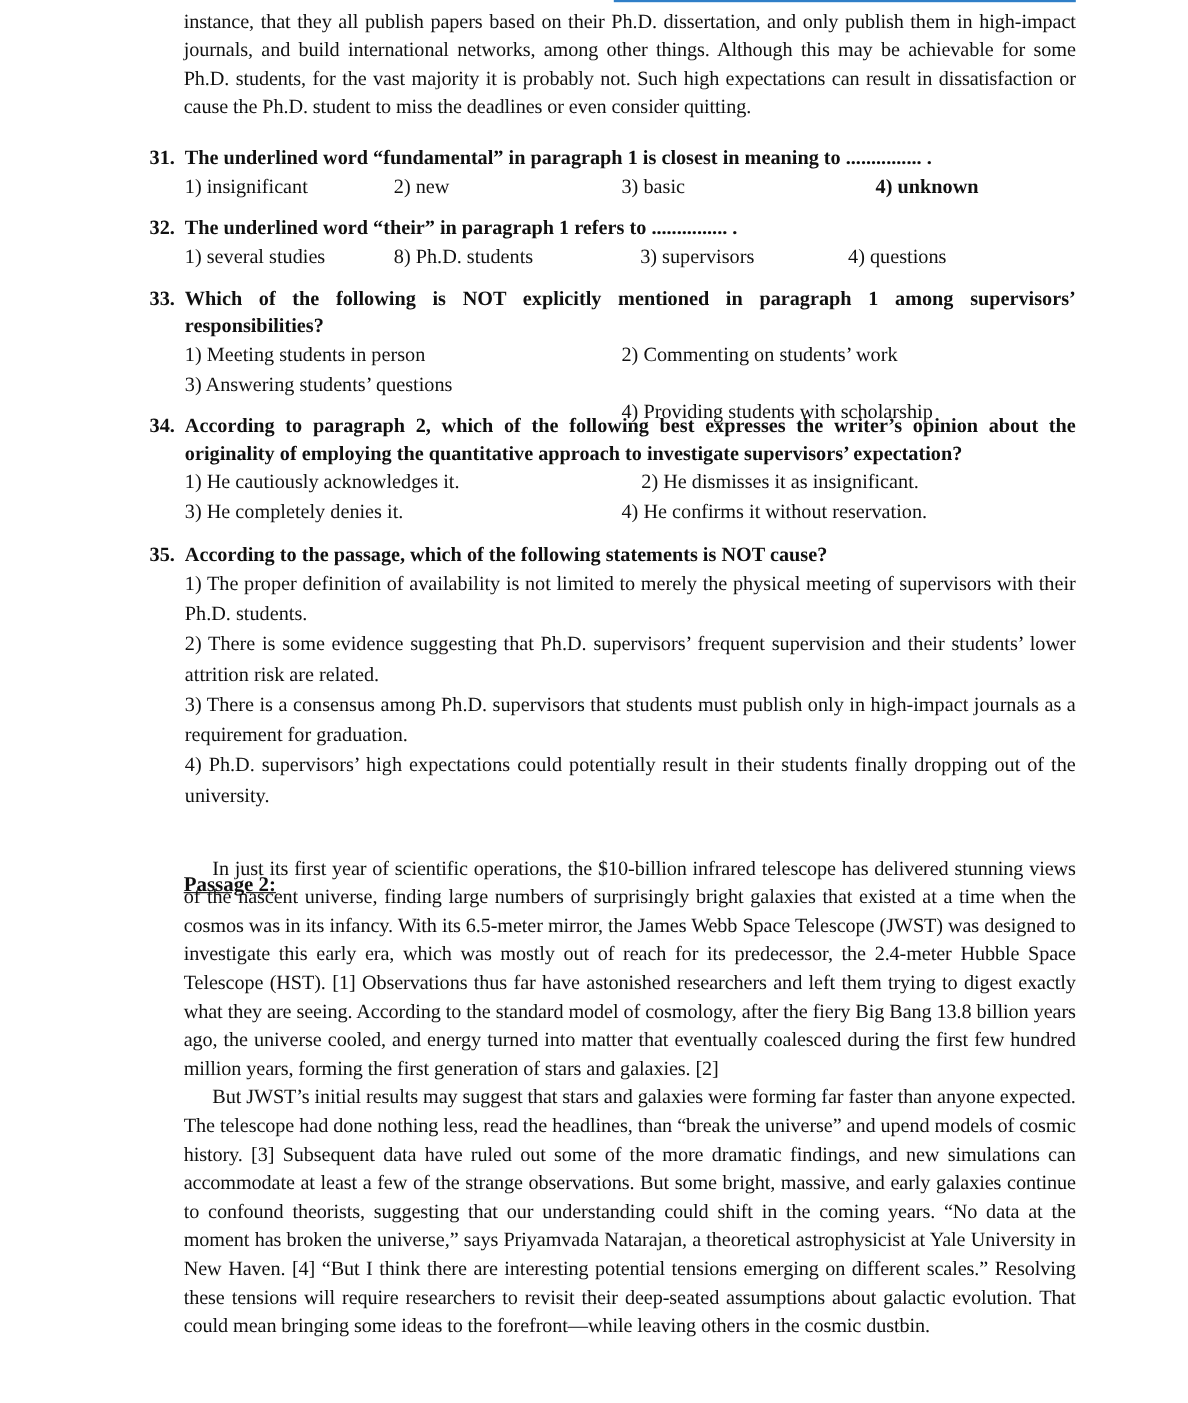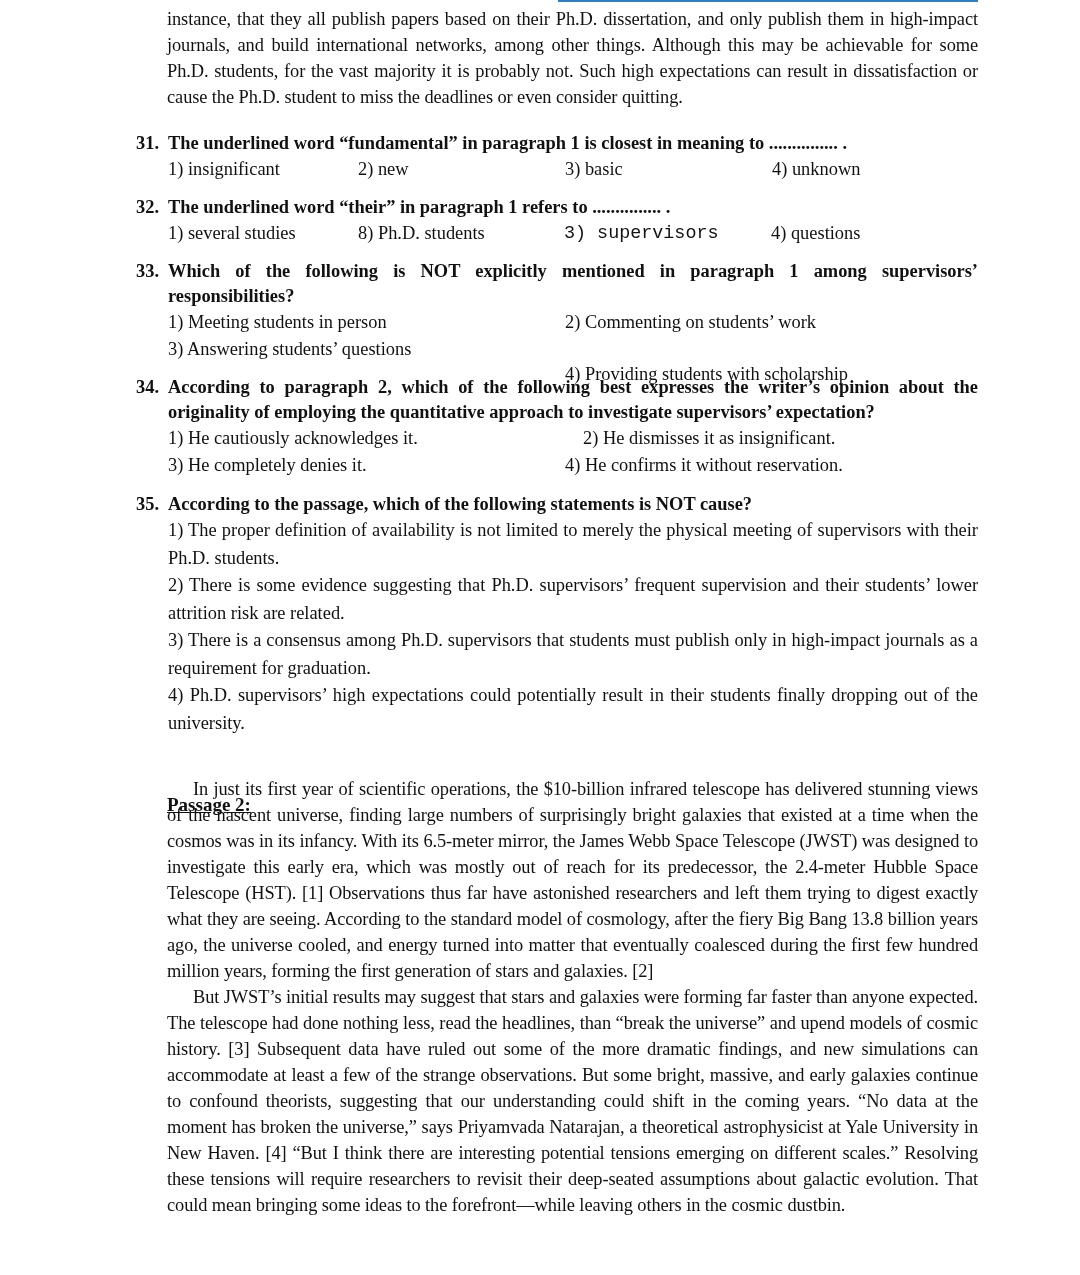--- a/index.html
+++ b/index.html
@@ -115,33 +115,33 @@
 
   <div class="q" style="top:131px;">
     <div class="q-stem">
       <span class="q-num">31.</span>
       <span class="q-text">The underlined word “fundamental” in paragraph 1 is closest in meaning to ............... .</span>
     </div>
     <div class="opts4">
       <span style="left:0;">1) insignificant</span>
       <span style="left:190px;">2) new</span>
       <span style="left:397px;">3) basic</span>
-      <span style="left:604px;">4) unknown</span>
+      <span style="left:628px;font-weight:bold;">4) unknown</span>
     </div>
   </div>
 
   <div class="q" style="top:195px;">
     <div class="q-stem">
       <span class="q-num">32.</span>
       <span class="q-text">The underlined word “their” in paragraph 1 refers to ............... .</span>
     </div>
     <div class="opts4">
       <span style="left:0;">1) several studies</span>
       <span style="left:190px;">8) Ph.D. students</span>
-      <span style="left:396px;font-family:Liberation Mono, monospace;">3) supervisors</span>
+      <span style="left:414px;">3) supervisors</span>
       <span style="left:603px;">4) questions</span>
     </div>
   </div>
 
   <div class="q" style="top:259px;">
     <div class="q-stem">
       <span class="q-num">33.</span>
       <span class="q-text">Which of the following is NOT explicitly mentioned in paragraph 1 among supervisors’ responsibilities?</span>
     </div>
     <div class="opts2">

